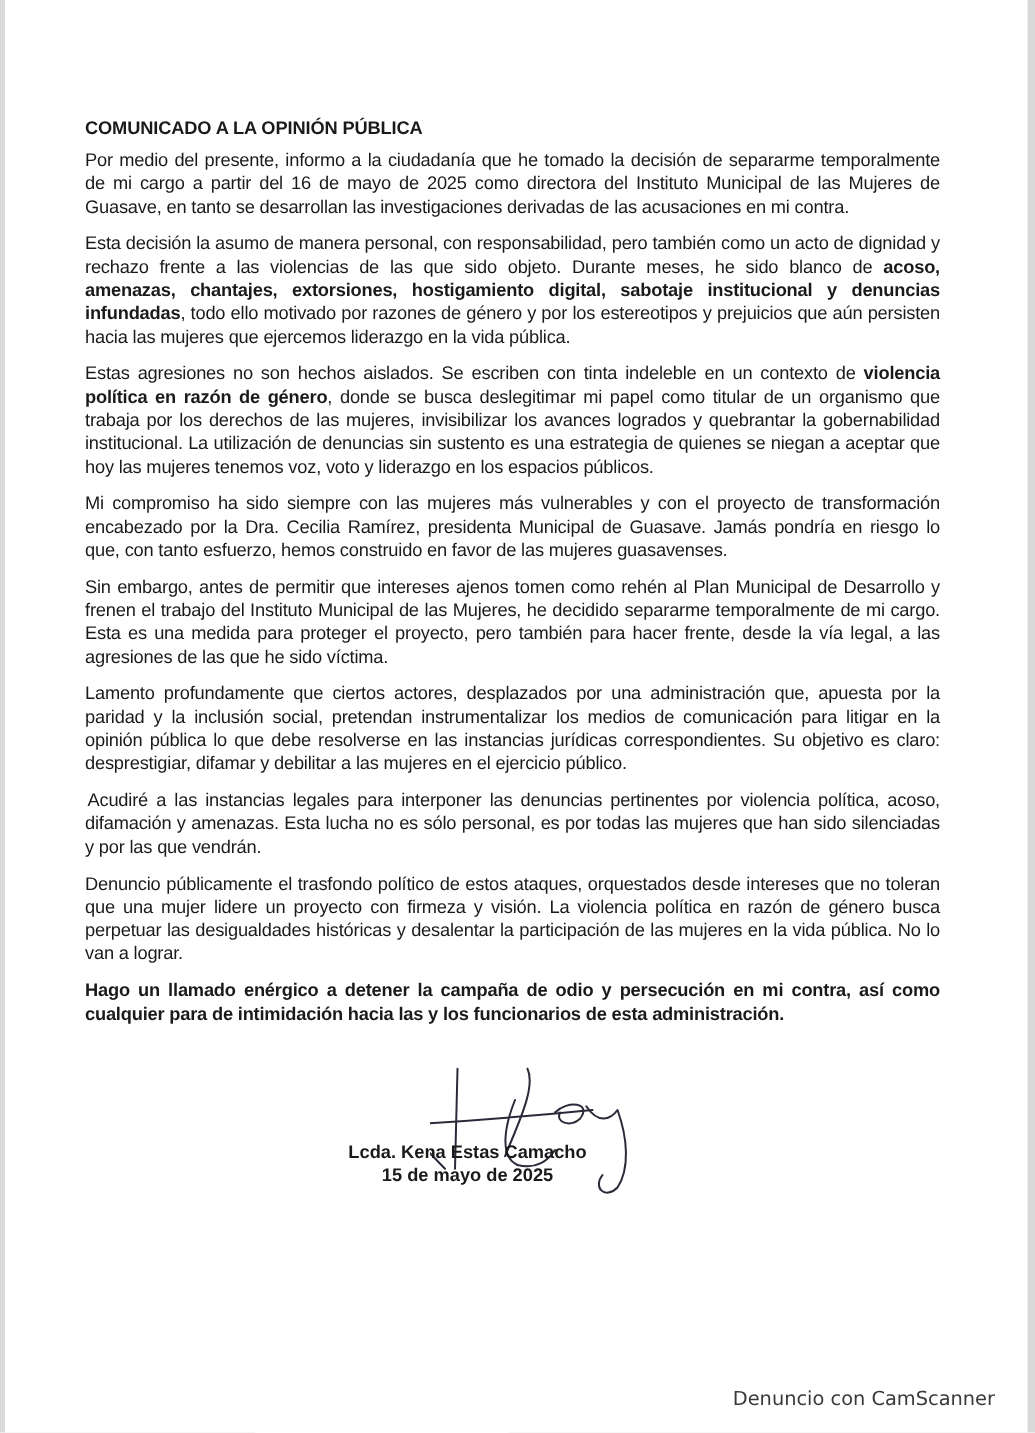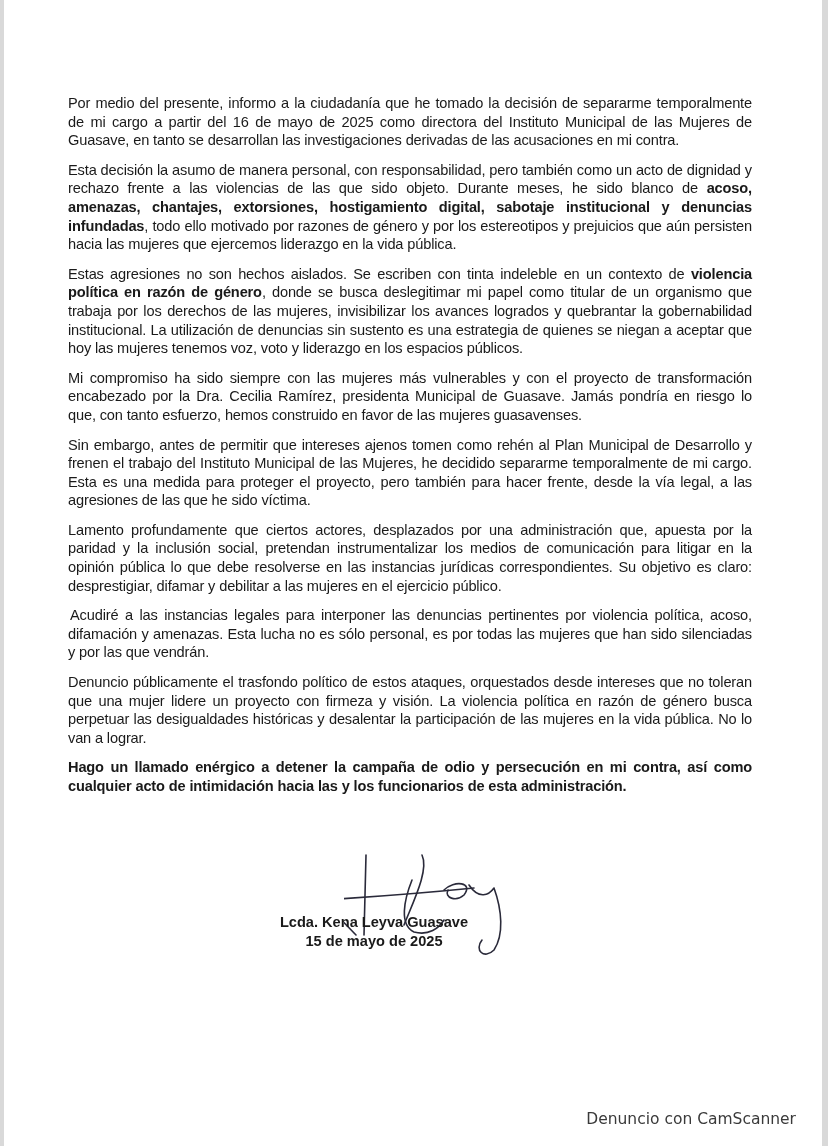--- a/index.html
+++ b/index.html
@@ -40,20 +40,21 @@
   .watermark {
     position: absolute; right: 26px; bottom: 18px;
     font-family: "DejaVu Sans", sans-serif; font-size: 15.5px; color: #3a3a3a;
   }
 </style>
 </head>
 <body>
 
 <div class="page">
   <div class="content">
+    <div class="title">COMUNICADO A LA OPINIÓN PÚBLICA</div>
 
     <p class="para">
       <span>Por medio del presente, informo a la ciudadanía que he tomado la decisión de separarme temporalmente de mi cargo a partir del 16 de mayo de 2025 como directora del Instituto Municipal de las Mujeres de Guasave, en tanto se desarrollan las investigaciones derivadas de las acusaciones en mi contra.</span>
     </p>
 
     <p class="para">
       <span>Esta decisión la asumo de manera personal, con responsabilidad, pero también como un acto de dignidad y rechazo frente a las violencias de las que sido objeto. Durante meses, he sido blanco de </span><b>acoso, amenazas, chantajes, extorsiones, hostigamiento digital, sabotaje institucional y denuncias infundadas</b><span>, todo ello motivado por razones de género y por los estereotipos y prejuicios que aún persisten hacia las mujeres que ejercemos liderazgo en la vida pública.</span>
     </p>
 
     <p class="para">
@@ -74,35 +75,35 @@
 
     <p class="para indent">
       <span>Acudiré a las instancias legales para interponer las denuncias pertinentes por violencia política, acoso, difamación y amenazas. Esta lucha no es sólo personal, es por todas las mujeres que han sido silenciadas y por las que vendrán.</span>
     </p>
 
     <p class="para">
       <span>Denuncio públicamente el trasfondo político de estos ataques, orquestados desde intereses que no toleran que una mujer lidere un proyecto con firmeza y visión. La violencia política en razón de género busca perpetuar las desigualdades históricas y desalentar la participación de las mujeres en la vida pública. No lo van a lograr.</span>
     </p>
 
     <p class="para closing">
-      <span>Hago un llamado enérgico a detener la campaña de odio y persecución en mi contra, así como cualquier acto de intimidación hacia las y los funcionarios de esta administración.</span>
+      <span>Hago un llamado enérgico a detener la campaña de odio y persecución en mi contra, así como cualquier para de intimidación hacia las y los funcionarios de esta administración.</span>
     </p>
   </div>
 
   <svg class="signature" viewBox="0 0 200 150">
     <g fill="none" stroke="#2a2a3a" stroke-width="1.6" stroke-linecap="round" stroke-linejoin="round">
       <path d="M-22 60 Q60 55 130 48"></path>
       <path d="M-22 60 L12 95"></path>
       <path d="M22 15 L20 95"></path>
       <path d="M68 40 C60 60 55 85 70 92 C85 96 95 88 100 80"></path>
       <path d="M100 50 C110 40 130 42 120 55 C112 62 100 58 104 50"></path>
       <path d="M125 45 C135 60 145 55 150 48 C158 70 160 95 150 110 C140 120 130 110 138 100"></path>
       <path d="M60 85 C70 60 85 30 78 15"></path>
     </g>
   </svg>
 
   <div class="sig-block">
-    <div>Lcda. Kena Leyva Guasave</div>
+    <div>Lcda. Kena Estas Camacho</div>
     <div>15 de mayo de 2025</div>
   </div>
 
   <div class="watermark">Denuncio con CamScanner</div>
 </div>
 
 </body></html>

